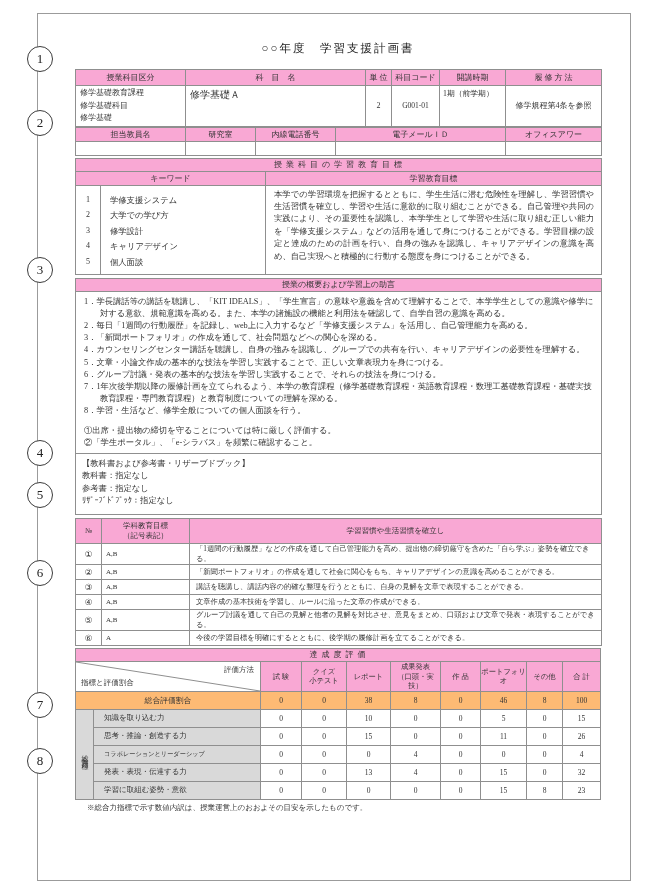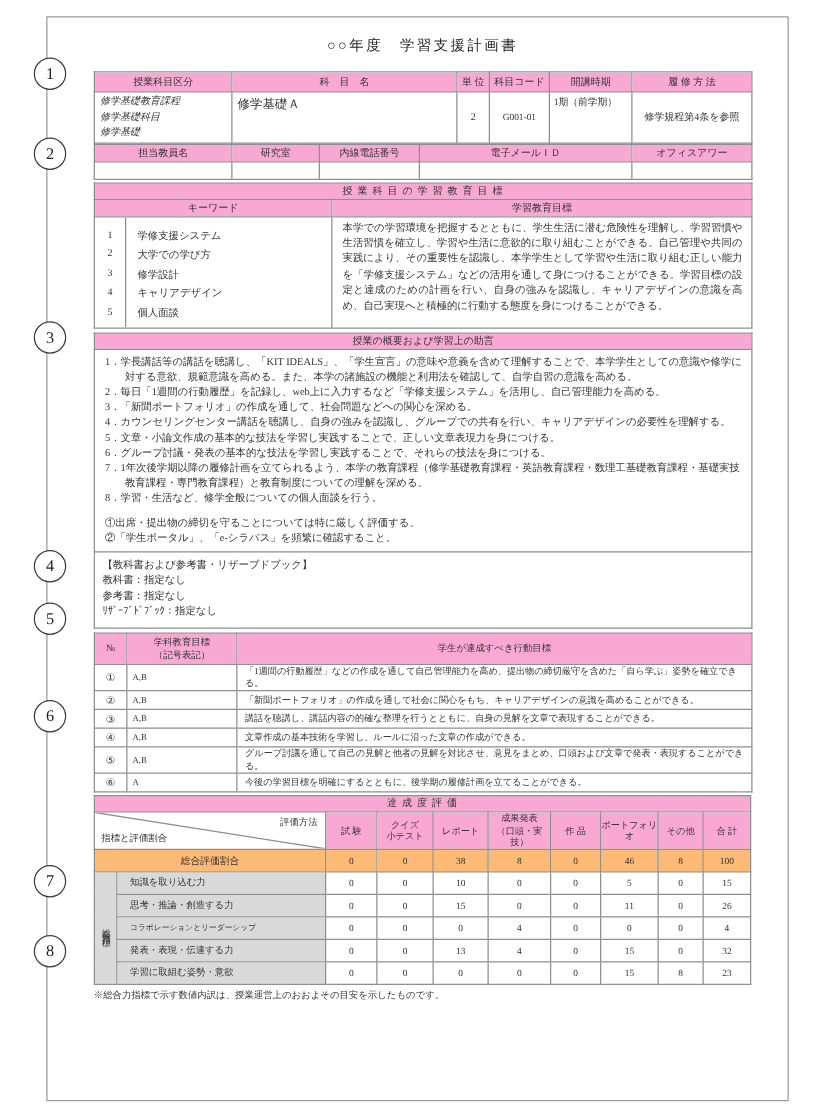--- a/index.html
+++ b/index.html
@@ -7,34 +7,34 @@
   body {
     width: 668px; height: 896px; position: relative;
     font-family: "Liberation Serif", "DejaVu Serif", serif;
     color: #333;
   }
   .page {
     position: absolute; left: 37px; top: 13px;
     width: 594px; height: 868px;
     border: 1px solid #9b9b9b; background: #fff;
   }
-  .content { position: absolute; left: 37px; top: 8px; width: 526px; }
+  .content { position: absolute; left: 37px; top: 20px; width: 526px; }
   .doc-title { text-align: center; font-size: 11.5px; letter-spacing: 2px; color: #222; margin: 7px 0 13px; }
 
   table { border-collapse: collapse; table-layout: fixed; width: 526px; }
   td { border: 1px solid #8f8f8f; font-size: 8px; color: #333; vertical-align: middle; overflow: hidden; }
   .hd { background: #f9a8d4; text-align: center; }
   .mt2 { margin-top: 2px; } .mt3 { margin-top: 3px; }
   .pre { white-space: pre-line; }
   .num { text-align: center; }
 
   
   .t-course .hrow td { height: 16px; }
   .t-course .vrow td { height: 38px; }
-  .cell-category { font-size: 8px; line-height: 12.5px; padding: 1px 4px; vertical-align: top; font-style: italic; }
+  .cell-category { font-size: 8px; line-height: 12.5px; padding: 1px 4px; vertical-align: top; }
   .cell-subject { font-size: 10px; vertical-align: top; padding: 2px 4px; }
   .cell-term { vertical-align: top; padding: 2px 3px; font-size: 7.8px; margin-left: 48px; }
   .cell-code { font-size: 7.5px; }
 
   
   .t-inst .hrow td { height: 14px; }
   .t-inst .vrow td { height: 14px; }
 
   
   .t-obj .trow td { height: 13px; letter-spacing: 1px; }
@@ -80,21 +80,21 @@
   .vlabel {
     background: #d9d9d9; text-align: center; padding: 3px 0;
     writing-mode: vertical-rl; text-orientation: upright;
     font-size: 7px; letter-spacing: 2px;
   }
   .corner { position: relative; padding: 0; }
   .corner svg { position: absolute; left: 0; top: 0; width: 100%; height: 100%; }
   .c-top { position: absolute; top: 3px; right: 6px; font-size: 7.5px; }
   .c-bot { position: absolute; bottom: 3px; left: 5px; font-size: 7.5px; }
 
-  .footnote { font-size: 7.5px; margin-top: 3px; color: #333; }
+  .footnote { font-size: 7.5px; margin-top: 3px; color: #333; margin-left: 12px; }
 
   
   .marker {
     position: absolute; left: 27px; width: 26px; height: 26px;
     border: 1px solid #3c3c3c; border-radius: 50%;
     background: #fff; text-align: center; line-height: 24px;
     font-size: 13px; color: #222; z-index: 3;
   }
 </style>
 </head>
@@ -239,21 +239,21 @@
       <colgroup>
           <col style="width:26px">
           <col style="width:88px">
           <col style="width:412px">
         </colgroup>
       <tbody>
           <tr class="hrow">
         <td class="hd">№</td>
         <td class="hd pre">学科教育目標
 （記号表記）</td>
-        <td class="hd">学生が達成すべき行動目標</td>
+        <td class="hd">学習習慣や生活習慣を確立し</td>
       </tr>
       <tr class="grow">
         <td class="g-no">①</td>
         <td class="g-sym">A,B</td>
         <td class="g-goal">「1週間の行動履歴」などの作成を通して自己管理能力を高め、提出物の締切厳守を含めた「自ら学ぶ」姿勢を確立できる。</td>
       </tr>
       <tr class="grow">
         <td class="g-no">②</td>
         <td class="g-sym">A,B</td>
         <td class="g-goal">「新聞ポートフォリオ」の作成を通して社会に関心をもち、キャリアデザインの意識を高めることができる。</td>

